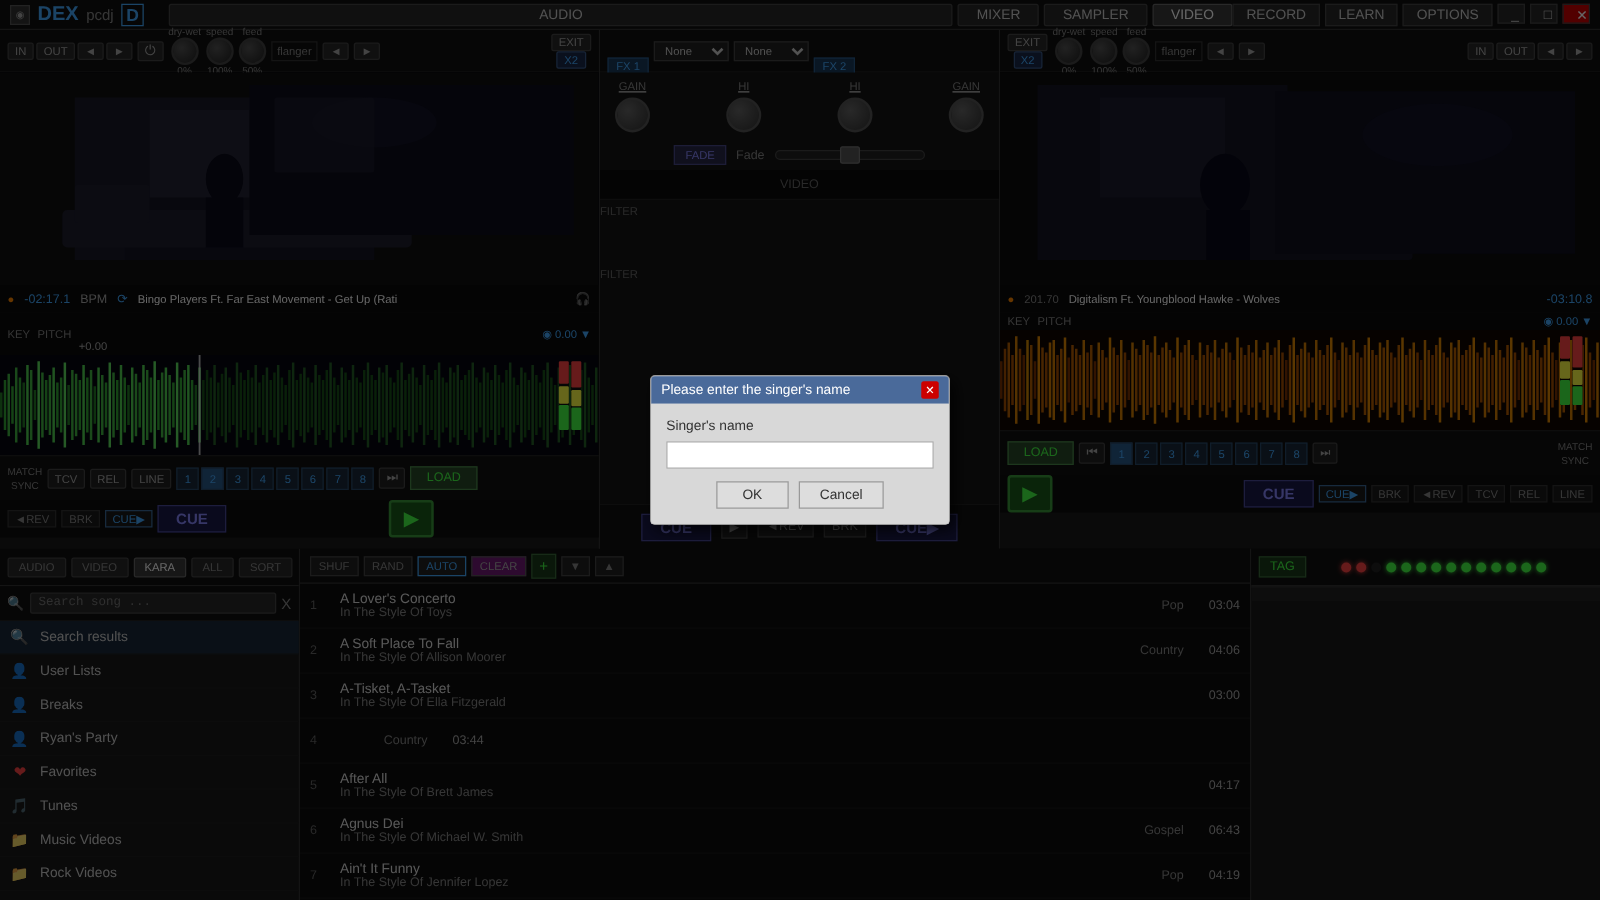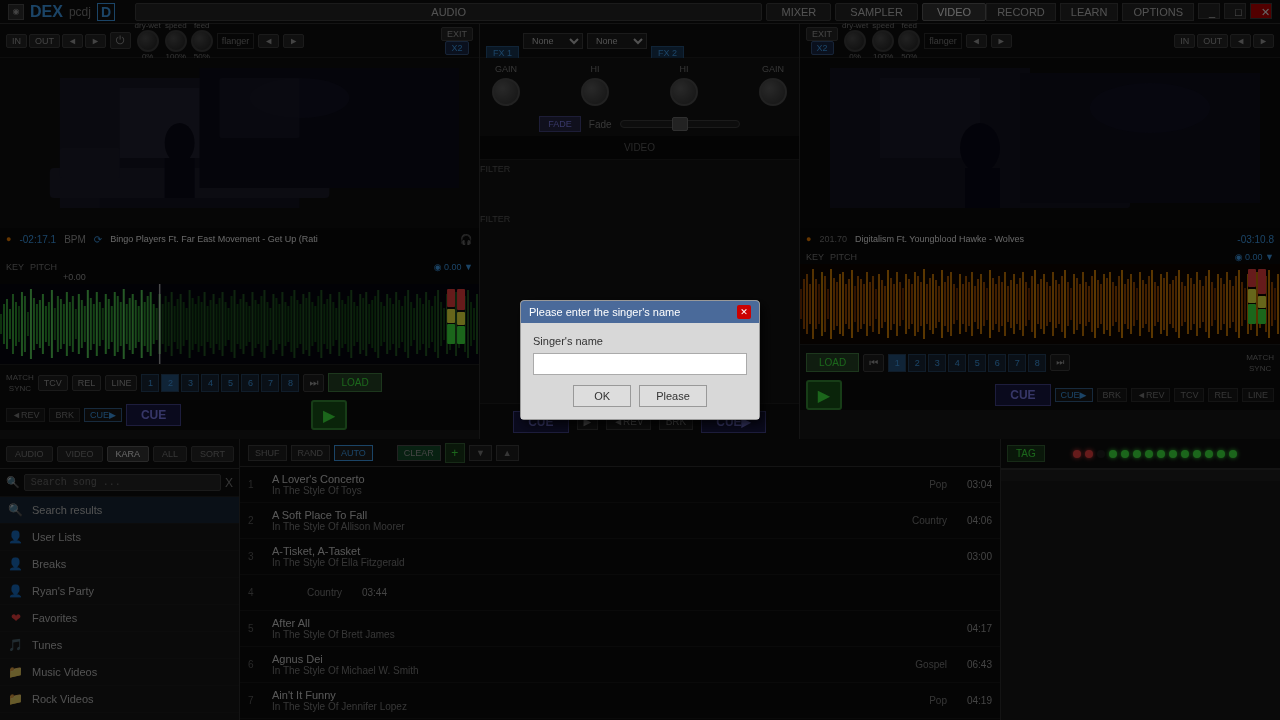--- a/index.html
+++ b/index.html
@@ -391,27 +391,26 @@
     .playlist-btn {
       background: #222;
       border: 1px solid #444;
       color: #888;
       font-size: 9px;
       padding: 2px 6px;
       cursor: pointer;
     }
     .playlist-btn.active { color: #4af; border-color: #4af; }
     .clear-btn {
-      background: #14532d;
+      background: #701a75;
       border: 1px solid #555;
       color: #aaa;
       font-size: 9px;
       padding: 2px 6px;
       cursor: pointer;
-      margin-left: 20px;
     }
     .add-btn {
       background: #1a3a1a;
       border: 1px solid #3a6a3a;
       color: #4f4;
       font-size: 12px;
       width: 20px;
       height: 20px;
       cursor: pointer;
     }
@@ -860,21 +859,21 @@
         <option>None</option>
       </select>
       <select class="fx-select">
         <option>None</option>
       </select>
       <button class="fx-btn">FX 2</button>
     </div>
 
     <div style="flex:1;display:flex;flex-direction:column;background:#161616;">
 
-      <div style="display:flex;justify-content:space-between;align-items:center;padding:6px 12px;">
+      <div style="display:flex;justify-content:space-between;align-items:center;padding:6px 12px;text-decoration:underline;">
         <div class="fader-channel">
           <span class="fader-label">GAIN</span>
           <div class="fader-knob"></div>
         </div>
         <div class="fader-channel">
           <span class="fader-label">HI</span>
           <div class="fader-knob"></div>
         </div>
         <div class="fader-channel">
           <span class="fader-label">HI</span>
@@ -1351,17 +1350,17 @@
   <div class="modal">
     <div class="modal-title-bar">
       <span>Please enter the singer's name</span>
       <button class="modal-close">✕</button>
     </div>
     <div class="modal-body">
       <div class="modal-label">Singer's name</div>
       <input type="text" class="modal-input" value="" style="">
       <div class="modal-buttons">
         <button class="modal-ok">OK</button>
-        <button class="modal-cancel">Please</button>
+        <button class="modal-cancel">Cancel</button>
       </div>
     </div>
   </div>
 </div>
 
 </body></html>

